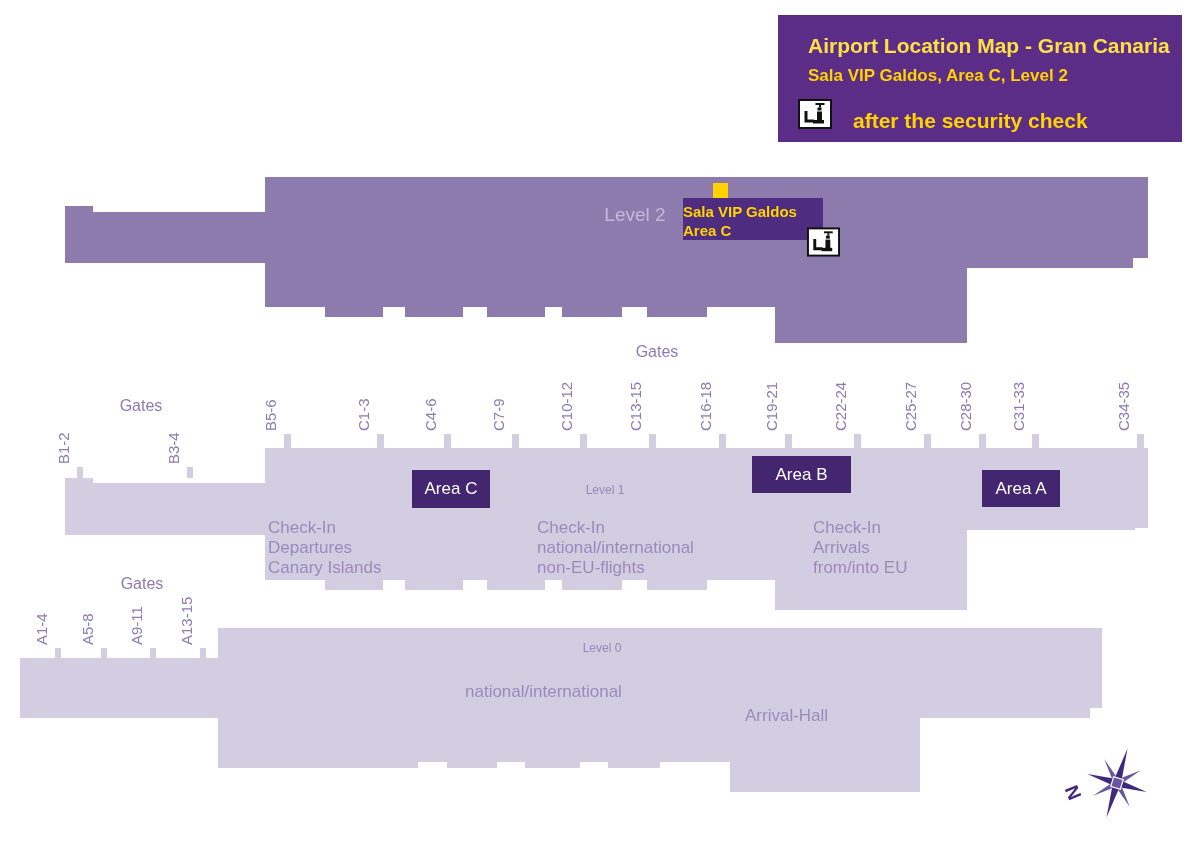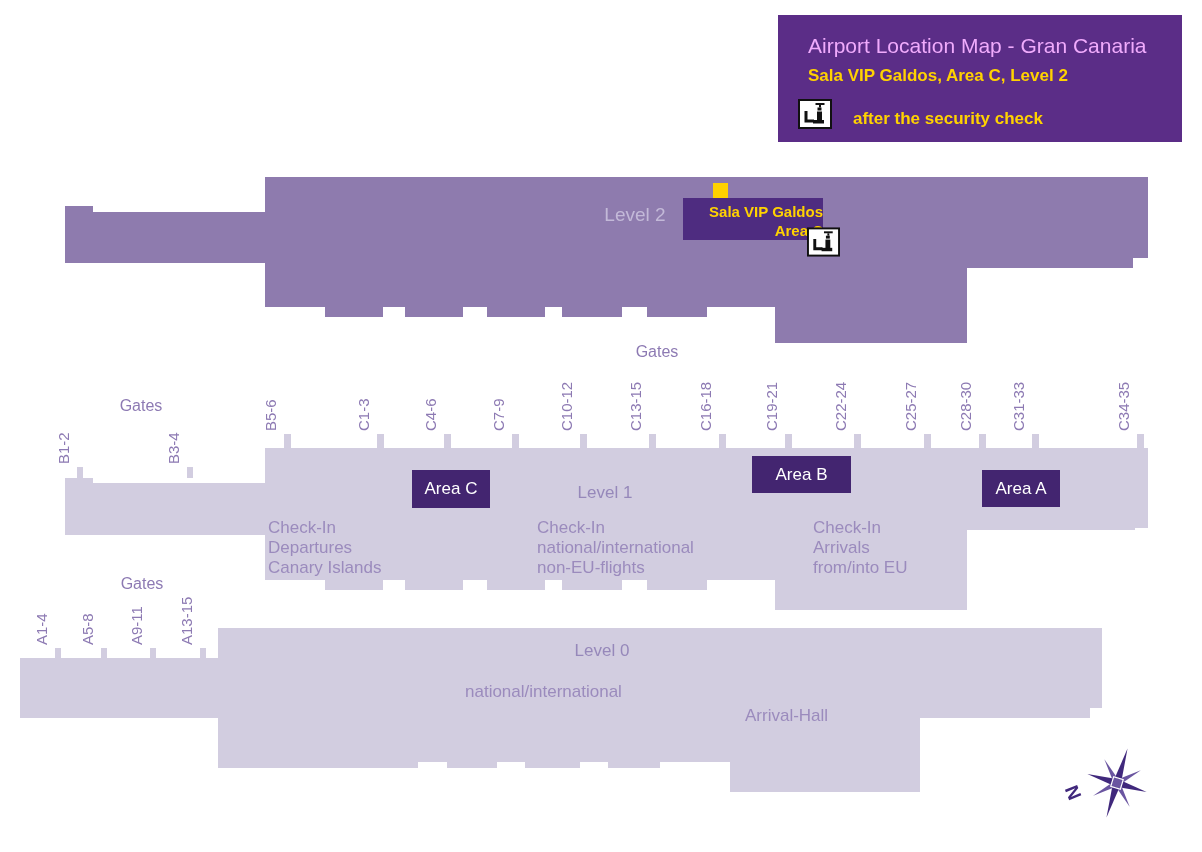--- a/index.html
+++ b/index.html
@@ -1,40 +1,40 @@
 <!DOCTYPE html>
 <html><head>
 <meta charset="utf-8">
 <style>
   html,body{margin:0;padding:0;background:#ffffff;}
   body{width:1202px;height:852px;position:relative;overflow:hidden;
        font-family:"Liberation Sans", sans-serif;}
   .abs{position:absolute;}
   
   .header{left:778px;top:15px;width:404px;height:127px;background:#5b2d87;}
-  .header .title{left:30px;top:19px;width:360px;font-size:21px;font-weight:normal;color:#f0abfc;white-space:nowrap;}
+  .header .title{left:30px;top:19px;width:360px;font-size:21px;font-weight:bold;color:#fde047;white-space:nowrap;}
   .header .subtitle{left:30px;top:51px;width:360px;font-size:17px;font-weight:bold;color:#ffd200;white-space:nowrap;}
-  .header .note{left:75px;top:94px;width:300px;font-size:17px;font-weight:bold;color:#ffd200;white-space:nowrap;}
+  .header .note{left:75px;top:94px;width:300px;font-size:21px;font-weight:bold;color:#ffd200;white-space:nowrap;}
   .secicon{width:34px;height:30px;}
   
   .l2{background:#8e7bae;}
   .l01{background:#d2cde0;}
   .whitecap{background:#ffffff;}
   
   .lvl2label{font-size:19px;color:#c3b9d8;text-align:center;}
-  .lvllabel{font-size:17px;color:#9688ba;text-align:center;}
+  .lvllabel{font-size:12px;color:#9688ba;text-align:center;}
   .gatestitle{font-size:16px;color:#8d7ab3;text-align:center;}
   .vlabel{height:16px;line-height:16px;font-size:15px;color:#8d7ab3;
           transform:rotate(-90deg);transform-origin:0 100%;white-space:nowrap;}
   .tick{background:#d2cde0;}
   .section{font-size:17px;line-height:20px;color:#9b8bbd;}
   .areabox{background:#432570;color:#ffffff;font-size:17px;text-align:center;
            display:flex;align-items:center;justify-content:center;}
   .vipbox{left:683px;top:198px;width:140px;height:42px;background:#4e2c80;
-          color:#ffd200;font-size:15px;font-weight:bold;text-align:right;line-height:19px;padding-top:4px;box-sizing:border-box;}
+          color:#ffd200;font-size:15px;font-weight:bold;text-align:left;line-height:19px;padding-top:4px;box-sizing:border-box;}
   .ysq{left:713px;top:183px;width:15px;height:15px;background:#ffd200;}
 </style>
 </head>
 <body>
 
 <div class="abs header">
   <div class="abs title">Airport Location Map - Gran Canaria</div>
   <div class="abs subtitle">Sala VIP Galdos, Area C, Level 2</div>
   <svg class="abs secicon" style="left:20px;top:84px;" viewBox="0 0 34 30">
     <rect x="1" y="1" width="32" height="28" fill="#ffffff" stroke="#111111" stroke-width="2"></rect>

